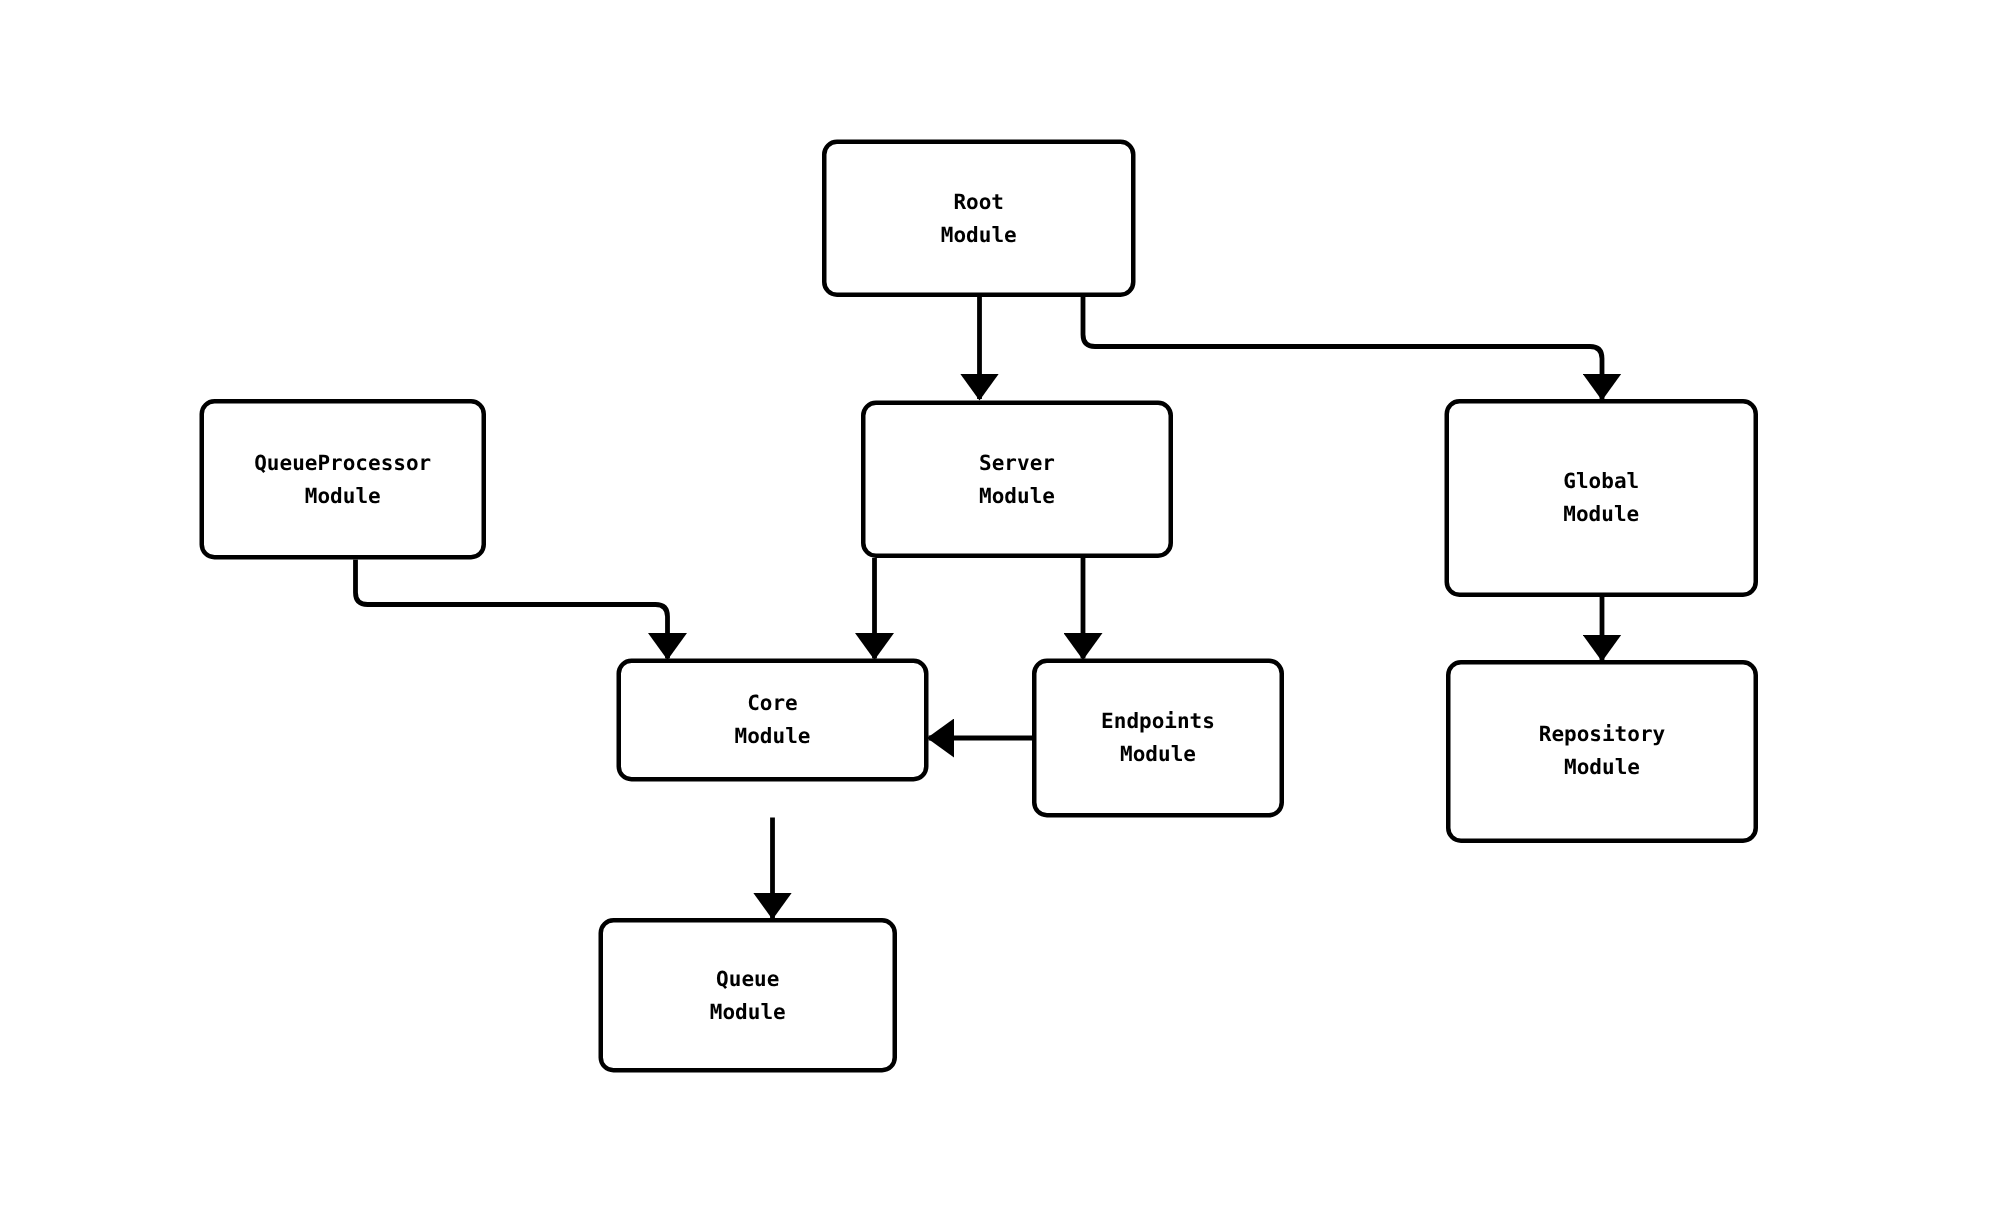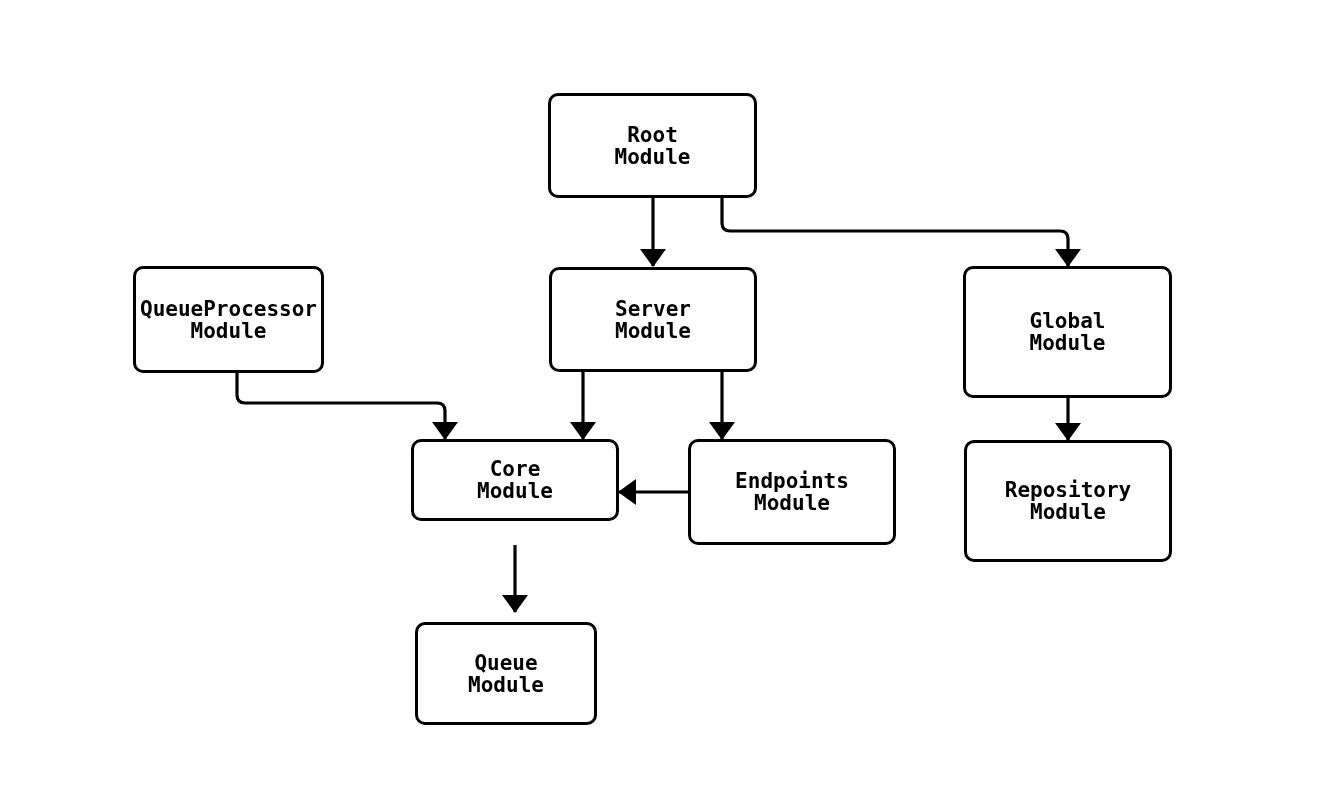--- a/index.html
+++ b/index.html
@@ -30,21 +30,21 @@
     border: 3px solid var(--stroke, #000000);
     border-radius: 10px;
     display: flex;
     align-items: center;
     justify-content: center;
   }
   .node-label {
     white-space: pre-line;
     text-align: center;
     font-weight: bold;
-    font-size: 21px;
+    font-size: 14px;
     line-height: 22px;
     color: var(--stroke, #000000);
   }
 </style>
 </head>
 <body>
 
 <div class="canvas">
 
   <svg id="edge-layer" xmlns="http://www.w3.org/2000/svg">
@@ -66,38 +66,38 @@
   </svg>
 
   <div class="node" style="left: 548px; top: 93px; width: 209px; height: 105px;">
     <span class="node-label">Root
 Module</span>
   </div>
   <div class="node" style="left: 133px; top: 266px; width: 191px; height: 107px;">
     <span class="node-label">QueueProcessor
 Module</span>
   </div>
-  <div class="node" style="left: 549px; top: 267px; width: 208px; height: 105px;">
+  <div class="node" style="left: 574px; top: 267px; width: 208px; height: 105px;">
     <span class="node-label">Server
 Module</span>
   </div>
   <div class="node" style="left: 963px; top: 266px; width: 209px; height: 132px;">
     <span class="node-label">Global
 Module</span>
   </div>
   <div class="node" style="left: 411px; top: 439px; width: 208px; height: 82px;">
     <span class="node-label">Core
 Module</span>
   </div>
-  <div class="node" style="left: 688px; top: 439px; width: 208px; height: 106px;">
+  <div class="node" style="left: 688px; top: 439px; width: 168px; height: 106px;">
     <span class="node-label">Endpoints
 Module</span>
   </div>
   <div class="node" style="left: 964px; top: 440px; width: 208px; height: 122px;">
     <span class="node-label">Repository
 Module</span>
   </div>
-  <div class="node" style="left: 415px; top: 612px; width: 182px; height: 103px; margin-top: 10px;">
+  <div class="node" style="left: 399px; top: 612px; width: 199px; height: 103px;">
     <span class="node-label">Queue
 Module</span>
   </div>
 
 </div>
 
 </body></html>

